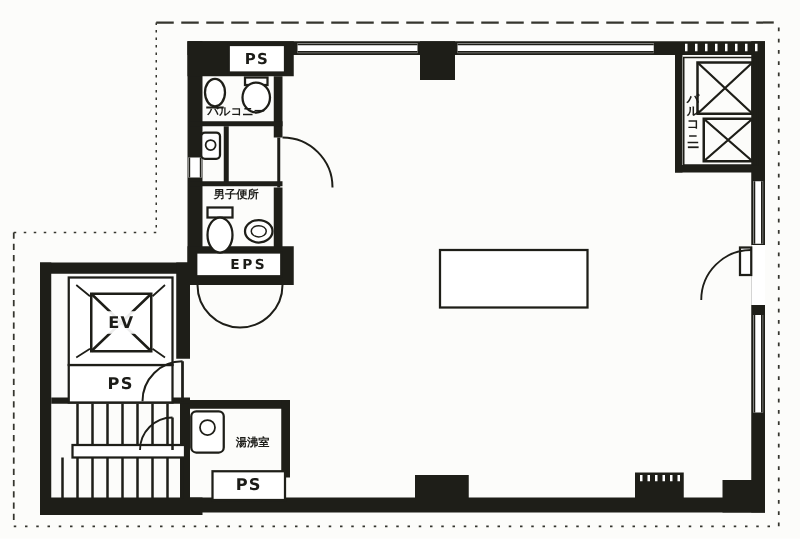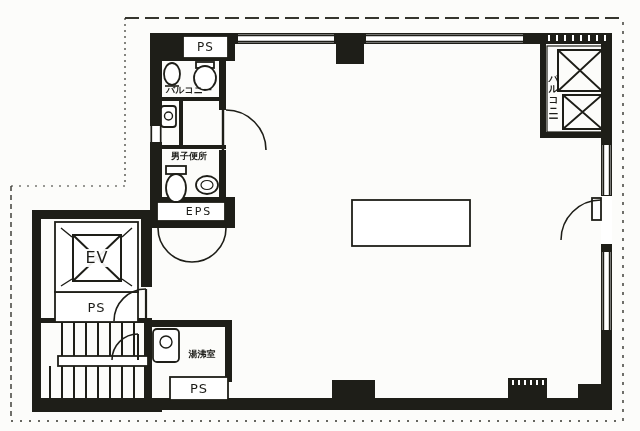--- a/index.html
+++ b/index.html
@@ -16,21 +16,21 @@
     overflow:hidden;
   }
   .stage svg{position:absolute;left:0;top:0;}
   .w{fill:var(--wall);}
   .ln{stroke:var(--wall);fill:none;}
   .gap{fill:#ffffff;}
   .fx{fill:#ffffff;stroke:var(--wall);stroke-width:1.8;}
   .bd{stroke:var(--boundary);fill:none;}
   .lbl{
     position:absolute;display:flex;align-items:center;justify-content:center;
-    color:var(--ink);font-weight:400;letter-spacing:1px;line-height:1;
+    color:var(--ink);font-weight:700;letter-spacing:1px;line-height:1;
     white-space:nowrap;
   }
   .lbl.cjk{font-weight:600;letter-spacing:0;}
   .lbl.vert{
     writing-mode:vertical-rl;text-orientation:upright;
     letter-spacing:0;font-weight:600;
   }
 </style>
 </head>
 <body>
@@ -170,21 +170,21 @@
   </svg>
 
   <div class="lbl" style="left:183px;top:36px;width:45px;height:22px;font-size:12px;">PS</div>
 
   <div class="lbl cjk" style="left:152px;top:84px;width:74px;height:13px;font-size:9px;">バルコニー</div>
 
   <div class="lbl cjk" style="left:152px;top:150px;width:74px;height:13px;font-size:9px;">男子便所</div>
 
   <div class="lbl" style="left:157px;top:202px;width:84px;height:19px;font-size:11px;letter-spacing:2px;">EPS</div>
 
-  <div class="lbl" style="left:80px;top:249px;width:34px;height:18px;font-size:16px;background:rgba(255,255,255,0.92);">EV</div>
+  <div class="lbl" style="left:80px;top:249px;width:34px;height:18px;font-size:13px;background:rgba(255,255,255,0.92);">EV</div>
 
   <div class="lbl" style="left:55px;top:292px;width:83px;height:30px;font-size:13px;">PS</div>
 
   <div class="lbl cjk" style="left:178px;top:349px;width:48px;height:13px;font-size:9px;font-family:Liberation Mono, monospace;">湯沸室</div>
 
   <div class="lbl" style="left:170px;top:377px;width:58px;height:23px;font-size:13px;">PS</div>
 
 
   <div class="lbl vert" style="left:546px;top:48px;width:14px;height:84px;font-size:10px;">バルコニー</div>
 

